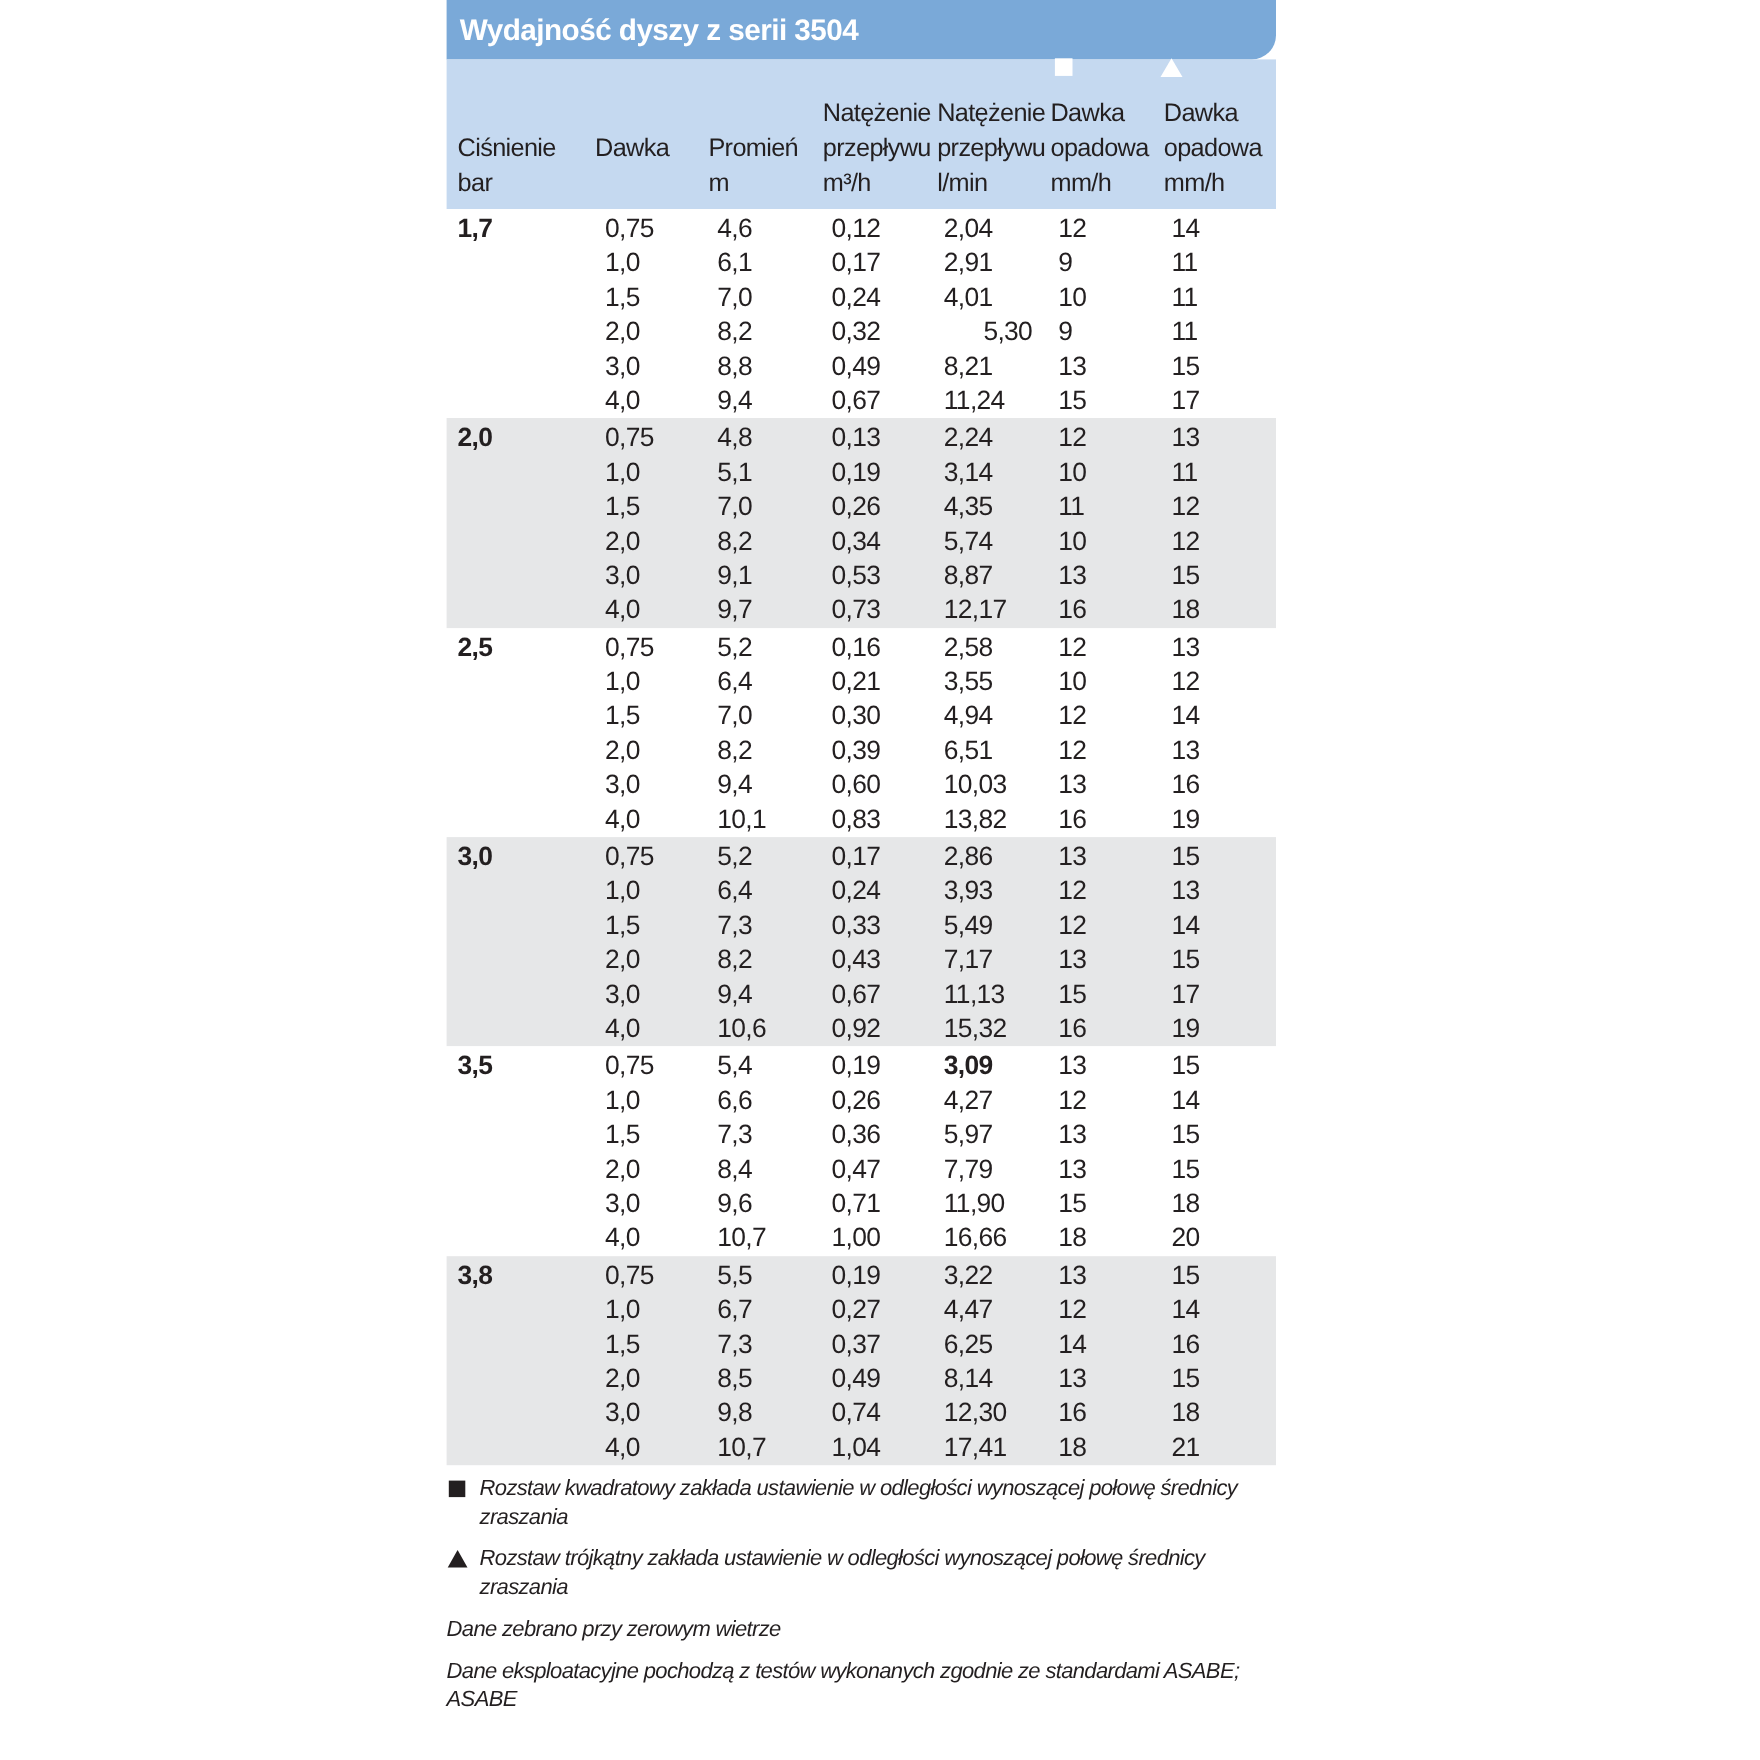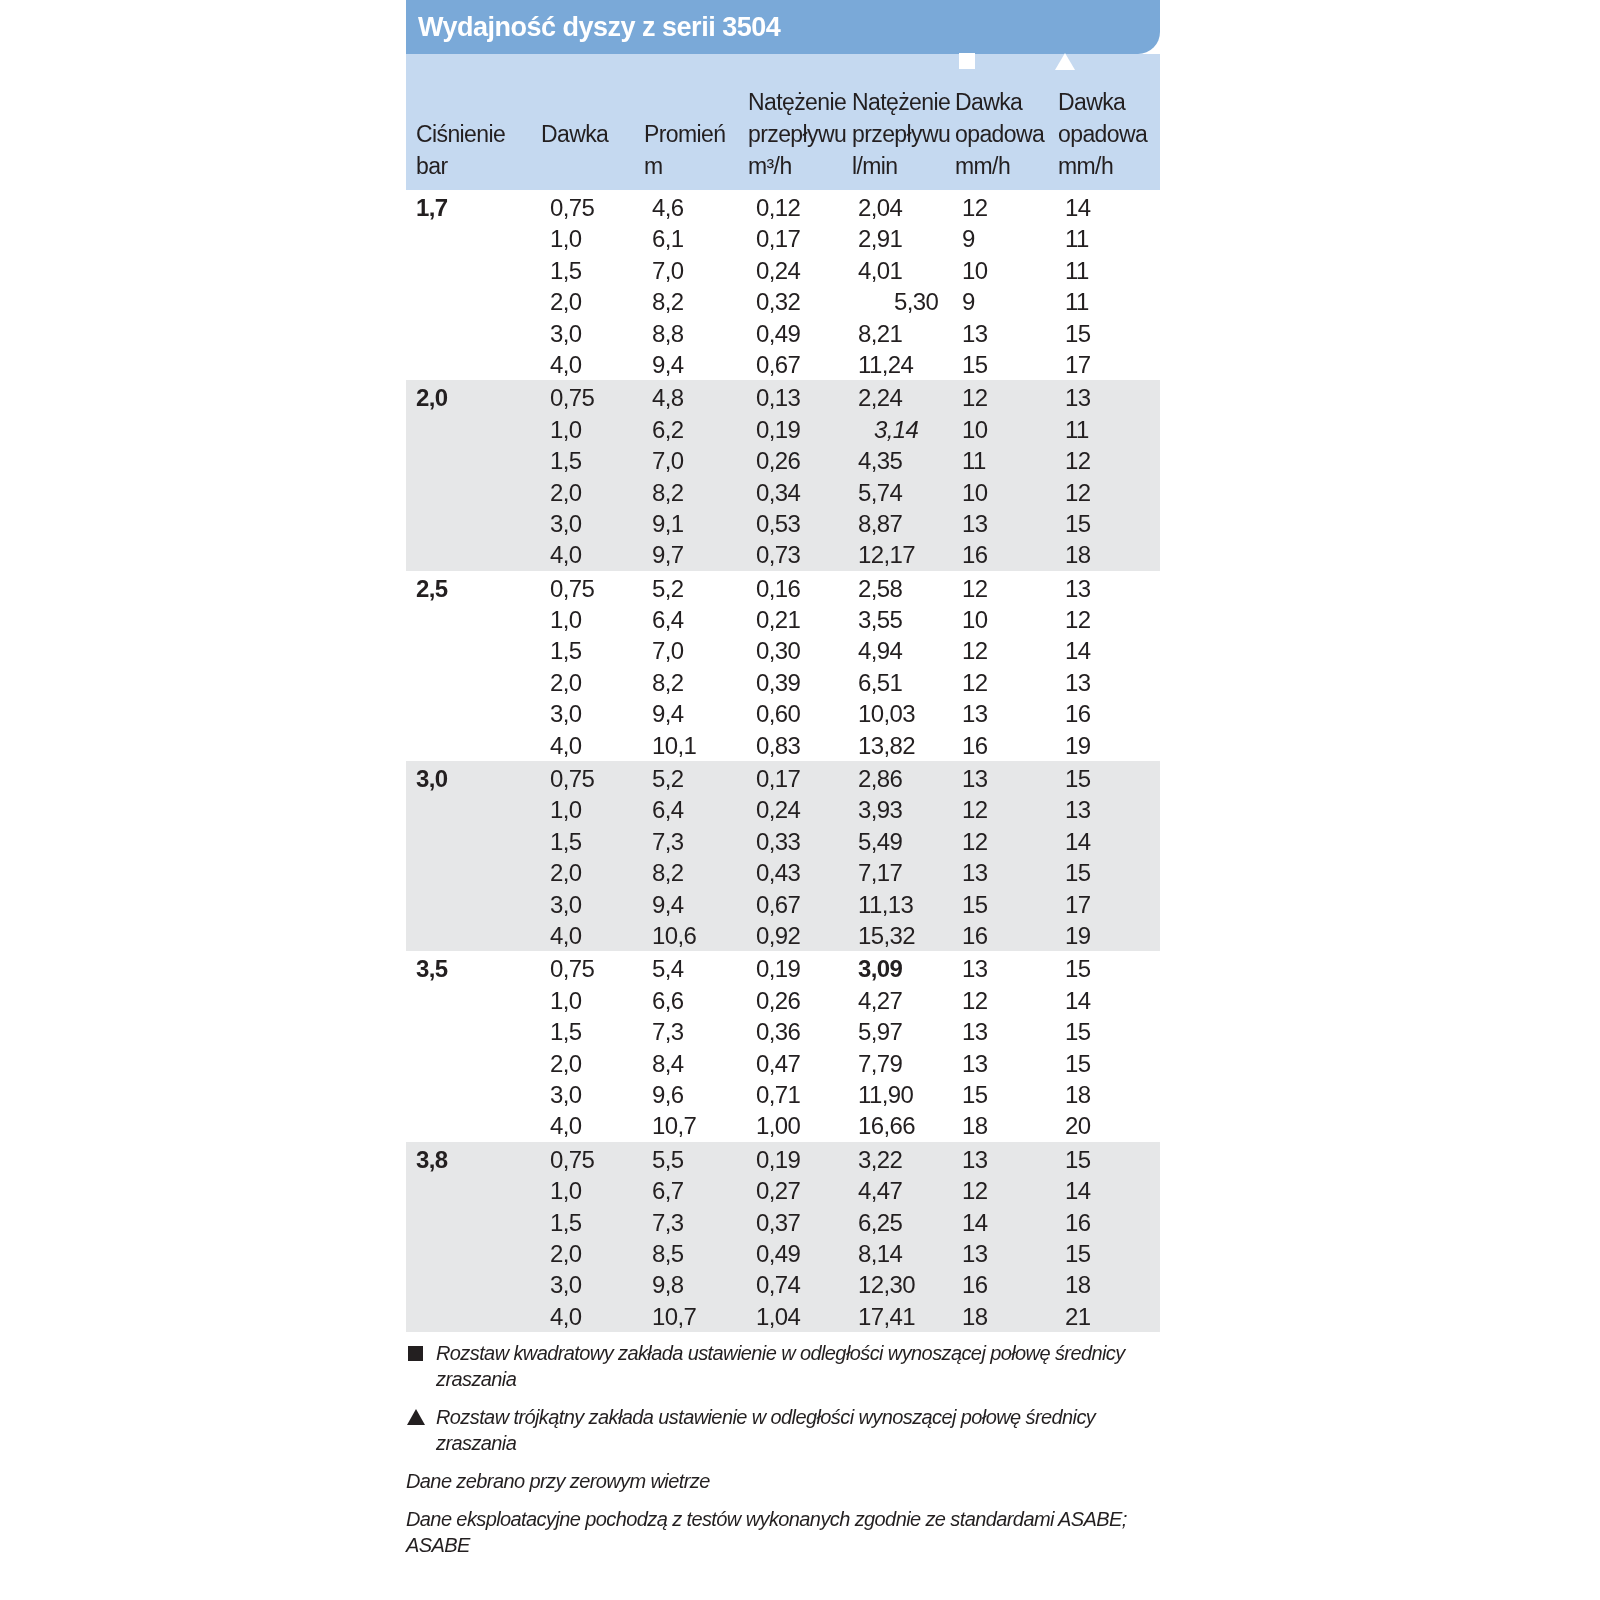--- a/index.html
+++ b/index.html
@@ -127,23 +127,23 @@
           <span class="cell press" style="left: 10px;">2,0</span>
           <span class="cell" style="left: 144px;">0,75</span>
           <span class="cell" style="left: 246px;">4,8</span>
           <span class="cell" style="left: 350px;">0,13</span>
           <span class="cell" style="left: 452px;">2,24</span>
           <span class="cell" style="left: 556px;">12</span>
           <span class="cell" style="left: 659px;">13</span>
         </div>
         <div class="row">
           <span class="cell" style="left: 144px;">1,0</span>
-          <span class="cell" style="left: 246px;">6,2</span>
+          <span class="cell" style="left: 246px;">5,1</span>
           <span class="cell" style="left: 350px;">0,19</span>
-          <span class="cell" style="left: 468px; font-style: italic;">3,14</span>
+          <span class="cell" style="left: 452px;">3,14</span>
           <span class="cell" style="left: 556px;">10</span>
           <span class="cell" style="left: 659px;">11</span>
         </div>
         <div class="row">
           <span class="cell" style="left: 144px;">1,5</span>
           <span class="cell" style="left: 246px;">7,0</span>
           <span class="cell" style="left: 350px;">0,26</span>
           <span class="cell" style="left: 452px;">4,35</span>
           <span class="cell" style="left: 556px;">11</span>
           <span class="cell" style="left: 659px;">12</span>

